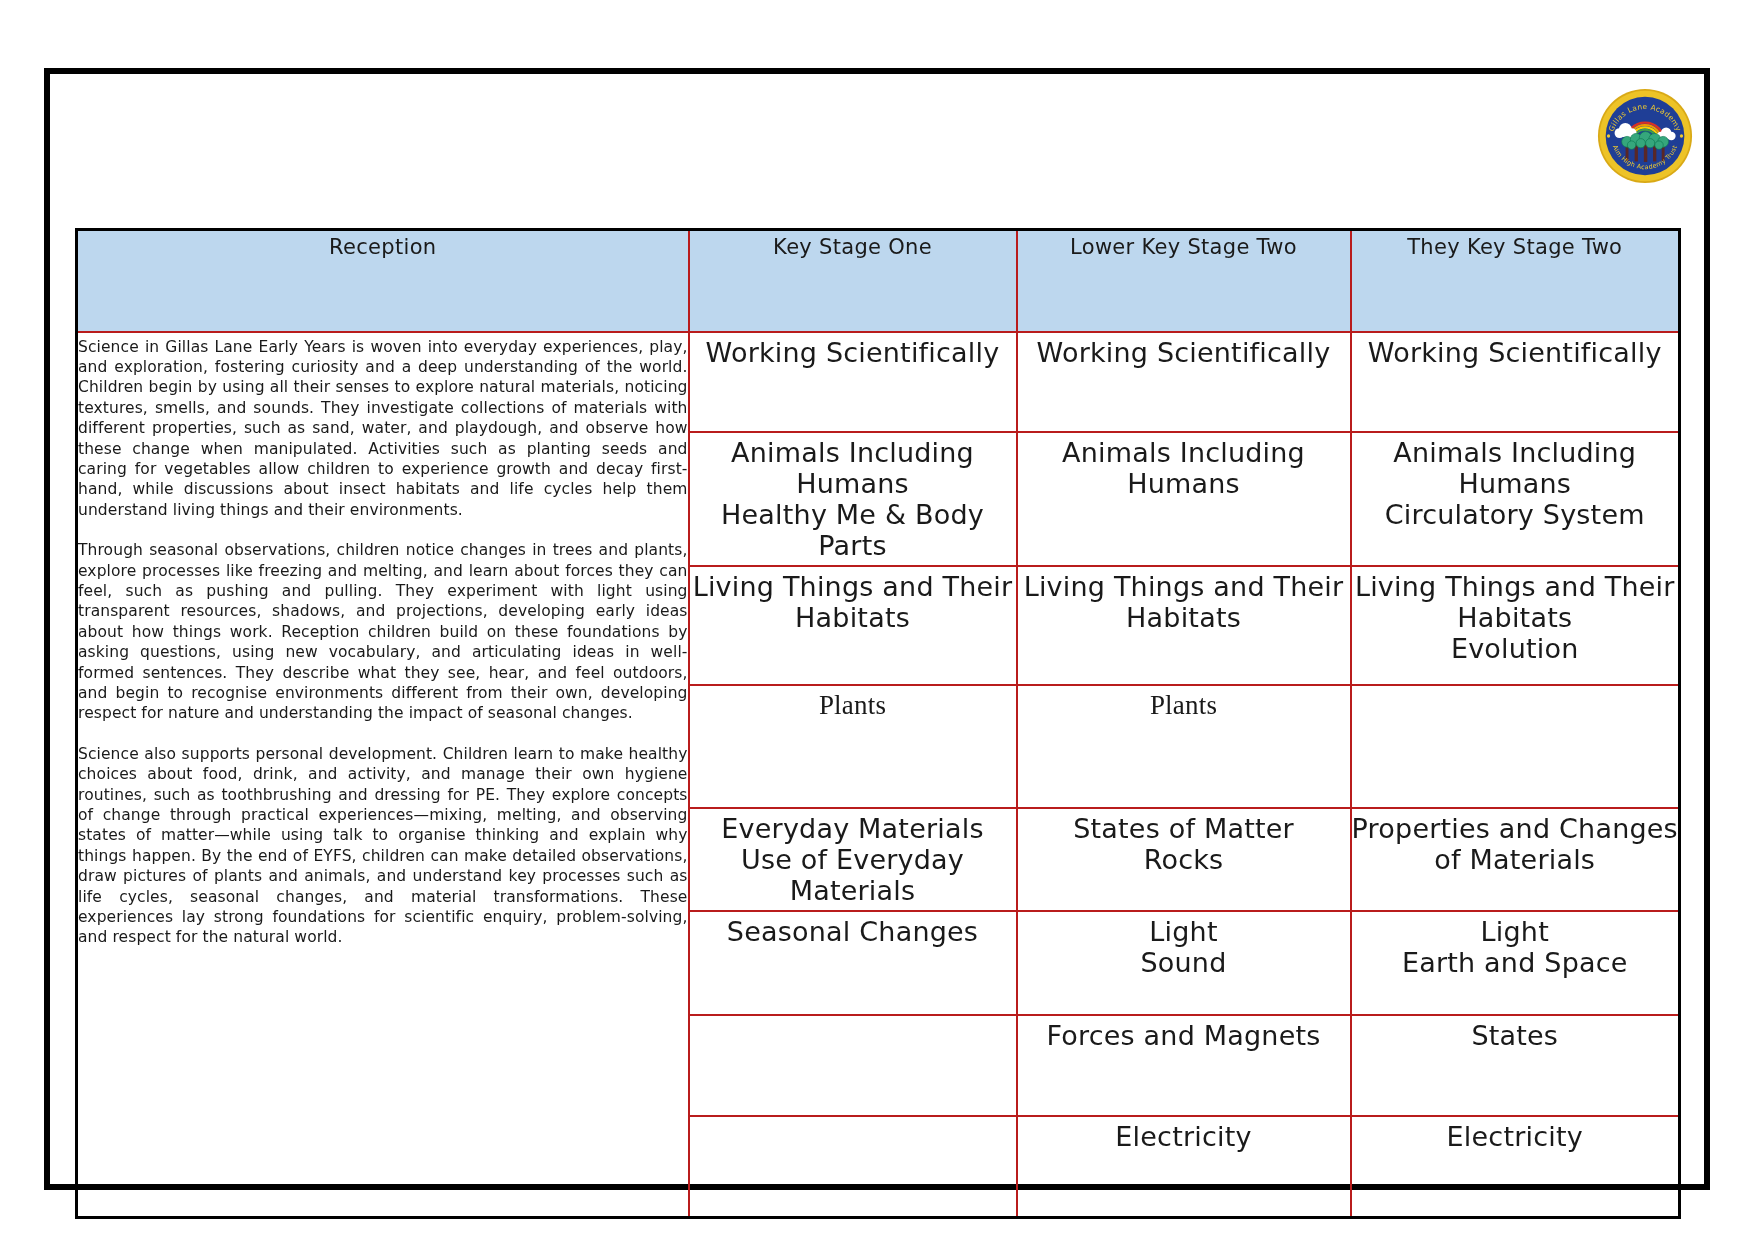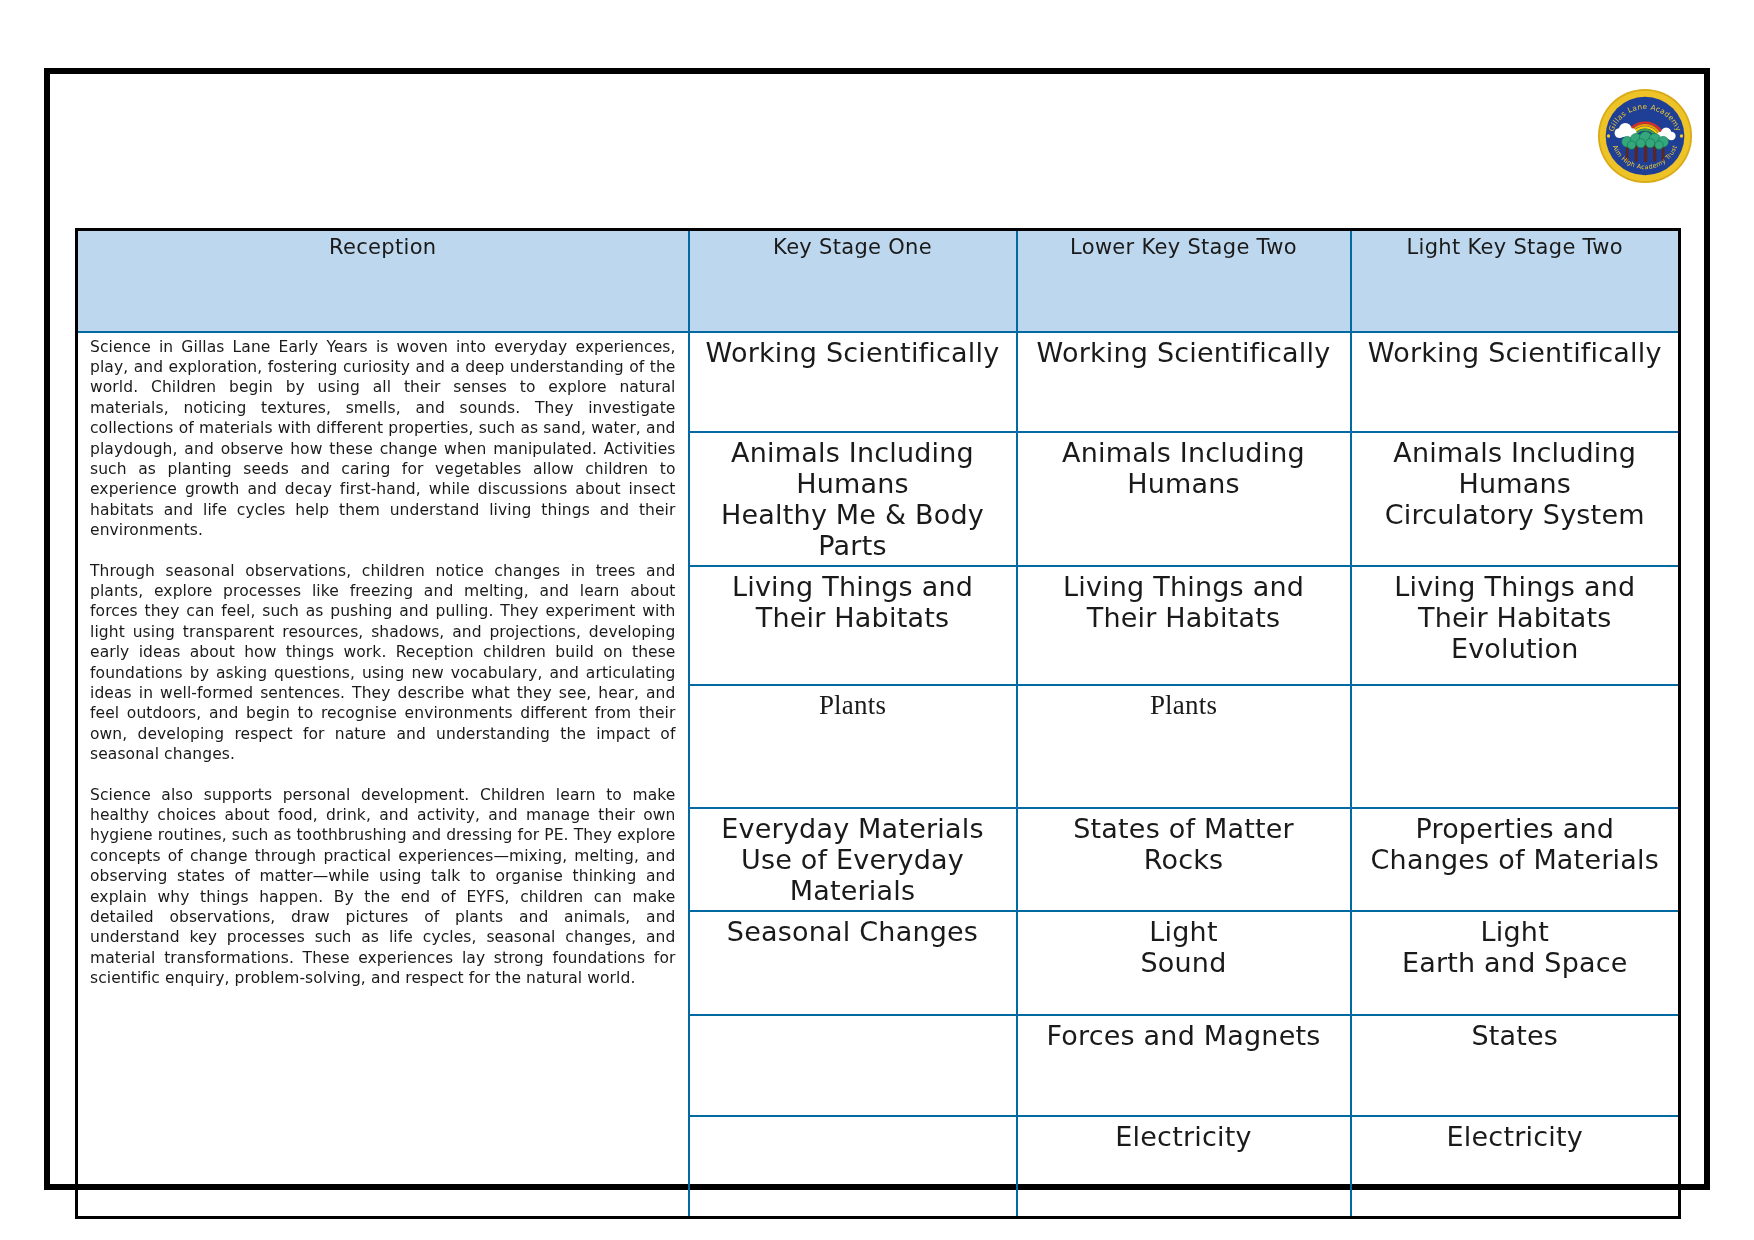--- a/index.html
+++ b/index.html
@@ -24,21 +24,21 @@
 
   table.curriculum{
     position:absolute;left:75px;top:228px;width:1603px;
     border-collapse:collapse;table-layout:fixed;
   }
   table.curriculum col.c-reception{width:612px;}
   table.curriculum col.c-ks1{width:328px;}
   table.curriculum col.c-lks2{width:334px;}
   table.curriculum col.c-uks2{width:329px;}
   table.curriculum th, table.curriculum td{
-    border:2px solid #0369a1;vertical-align:top;padding:4px 12px;
+    border:2px solid #b91c1c;vertical-align:top;padding:4px 0;
   }
   table.curriculum{border:3px solid #000;}
   th.hdr{
     background:#BDD7EE;font-size:21px;font-weight:500;text-align:center;
     padding-top:8px;letter-spacing:0.3px;
   }
   td.subject{
     font-size:27px;text-align:center;white-space:pre-line;
     padding-top:8px;line-height:31px;letter-spacing:0.2px;
   }
@@ -121,21 +121,21 @@
     <col class="c-reception">
       <col class="c-ks1">
       <col class="c-lks2">
       <col class="c-uks2">
   </colgroup>
   <tbody>
       <tr style="height:102px;">
     <th class="hdr">Reception</th>
     <th class="hdr">Key Stage One</th>
     <th class="hdr">Lower Key Stage Two</th>
-    <th class="hdr">Light Key Stage Two</th>
+    <th class="hdr">They Key Stage Two</th>
   </tr>
   <tr style="height:100px;">
     <td class="reception-cell" rowspan="8">
       <p>Science in Gillas Lane Early Years is woven into everyday experiences, play, and exploration, fostering curiosity and a deep understanding of the world.  Children begin by using all their senses to explore natural materials, noticing textures, smells, and sounds. They investigate collections of materials with different properties, such as sand, water, and playdough, and observe how these change when manipulated. Activities such as planting seeds and caring for vegetables allow children to experience growth and decay first-hand, while discussions about insect habitats and life cycles help them understand living things and their environments.</p>
       <p>Through seasonal observations, children notice changes in trees and plants, explore processes like freezing and melting, and learn about forces they can feel, such as pushing and pulling. They experiment with light using transparent resources, shadows, and projections, developing early ideas about how things work. Reception children build on these foundations by asking questions, using new vocabulary, and articulating ideas in well-formed sentences. They describe what they see, hear, and feel outdoors, and begin to recognise environments different from their own, developing respect for nature and understanding the impact of seasonal changes.</p>
       <p>Science also supports personal development. Children learn to make healthy choices about food, drink, and activity, and manage their own hygiene routines, such as toothbrushing and dressing for PE. They explore concepts of change through practical experiences—mixing, melting, and observing states of matter—while using talk to organise thinking and explain why things happen. By the end of EYFS, children can make detailed observations, draw pictures of plants and animals, and understand key processes such as life cycles, seasonal changes, and material transformations. These experiences lay strong foundations for scientific enquiry, problem-solving, and respect for the natural world.</p>
     </td>
     <td class="subject">Working Scientifically</td>
     <td class="subject">Working Scientifically</td>
     <td class="subject">Working Scientifically</td>

